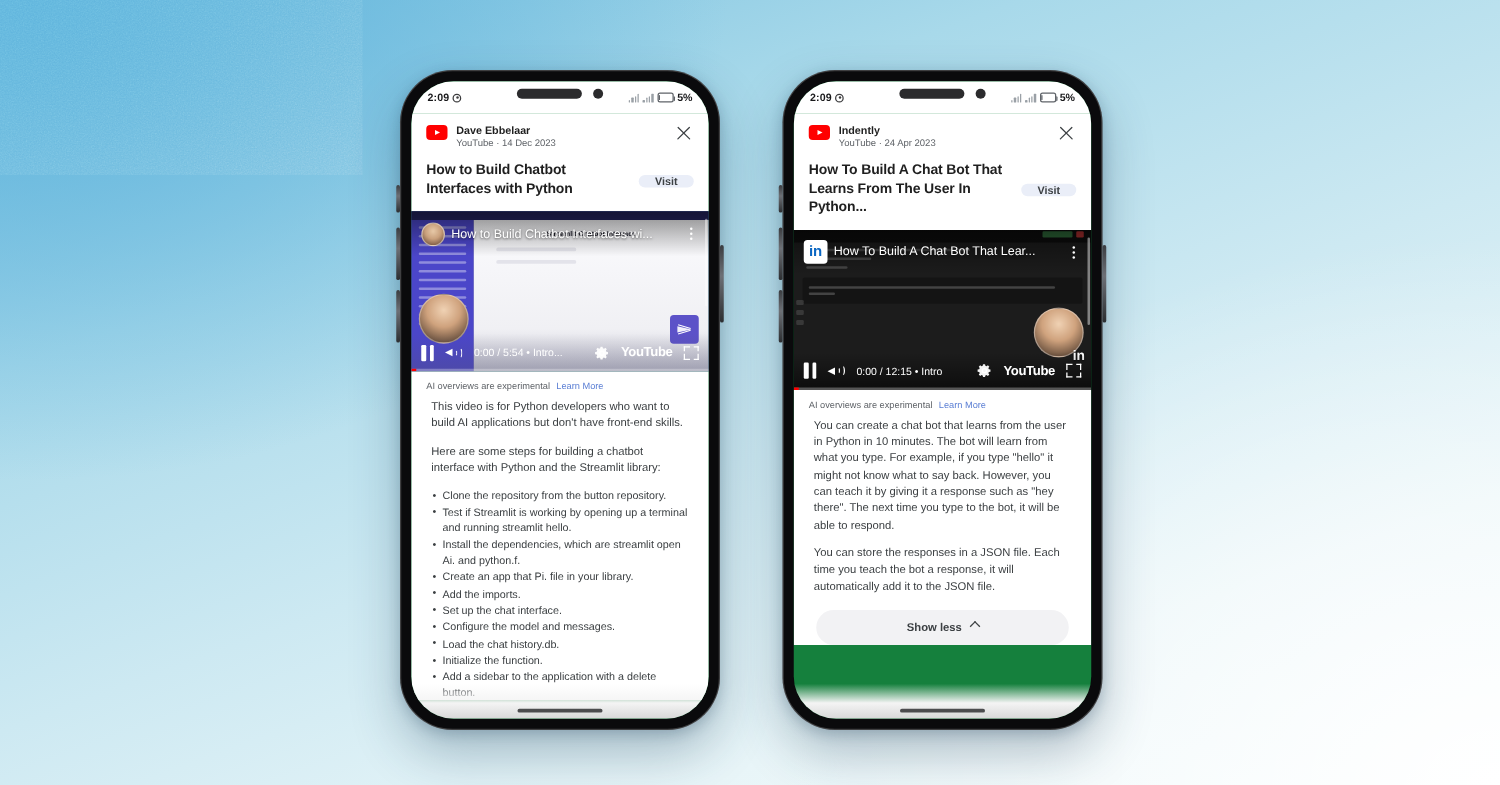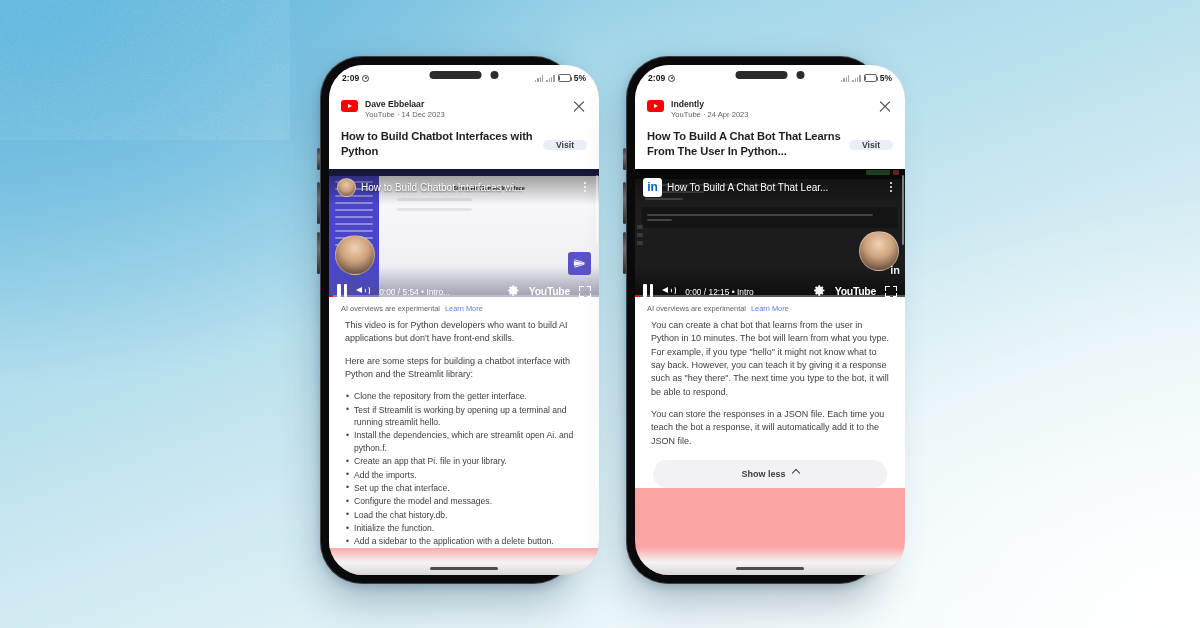--- a/index.html
+++ b/index.html
@@ -60,23 +60,23 @@
     background: linear-gradient(180deg,#3a3c40,#6d7076 40%,#2c2e31);
   }
   .side-btn.vol-up   { left: -3px; top: 126px; height: 42px; }
   .side-btn.vol-down { left: -3px; top: 176px; height: 42px; }
   .side-btn.silent   { left: -3px; top: 92px;  height: 22px; }
   .side-btn.power    { right: -3px; top: 140px; height: 62px; }
 
   .screen {
     position: absolute;
     left: 9px; top: 9px;
-    width: 270px; height: 510px;
+    width: 238px; height: 510px;
     border-radius: 34px;
-    background: #fca5a5;
+    background: #15803d;
     overflow: hidden;
   }
 
   
   .status-bar {
     position: relative;
     height: 26px;
     background: #fff;
     display: flex;
     align-items: center;
@@ -219,21 +219,21 @@
     border:1.5px solid rgba(255,255,255,.35); z-index:3;
   }
   .pl-face.right { left:auto; right:6px; bottom:26px; }
   .pl-face.right::after {
     content:"in"; position:absolute; right:-2px; bottom:-6px;
     font-size:11px; font-weight:800; color:#fff; text-shadow:0 1px 2px rgba(0,0,0,.7);
   }
 
   .pl-bottom {
     position:absolute; left:0; right:0; bottom:0; height:30px; z-index:4;
-    display:flex; align-items:flex-end; gap:9px; padding:0 8px;
+    display:flex; align-items:center; gap:9px; padding:0 8px;
     background: linear-gradient(0deg, rgba(0,0,0,.55), rgba(0,0,0,0));
   }
   .pl-bottom.lightbg { background: linear-gradient(0deg, rgba(80,80,110,.35), rgba(0,0,0,0)); }
   .pause-ic { flex:0 0 auto; display:flex; gap:3px; cursor:pointer; }
   .pause-ic i { display:block; width:3.6px; height:13px; background:#fff; border-radius:1px; }
   .vol-ic { flex:0 0 auto; position:relative; width:14px; height:13px; cursor:pointer; }
   .vol-ic .spk {
     position:absolute; left:0; top:3.2px; width:0; height:0;
     border-style:solid; border-width:3.3px 6px 3.3px 0; border-color:transparent #fff transparent transparent;
   }
@@ -445,21 +445,21 @@
 
       <div class="ai-body">
         <div class="ai-disc">
           <span>AI overviews are experimental</span>
           <a>Learn More</a>
         </div>
         <div class="ai-content">
           <p class="ai-p">This video is for Python developers who want to build AI applications but don't have front-end skills.</p>
           <p class="ai-p">Here are some steps for building a chatbot interface with Python and the Streamlit library:</p>
           <ul class="ai-ul">
-            <li>Clone the repository from the getter interface.</li>
+            <li>Clone the repository from the button repository.</li>
             <li>Test if Streamlit is working by opening up a terminal and running streamlit hello.</li>
             <li>Install the dependencies, which are streamlit open Ai. and python.f.</li>
             <li>Create an app that Pi. file in your library.</li>
             <li>Add the imports.</li>
             <li>Set up the chat interface.</li>
             <li>Configure the model and messages.</li>
             <li>Load the chat history.db.</li>
             <li>Initialize the function.</li>
             <li>Add a sidebar to the application with a delete button.</li>
 

